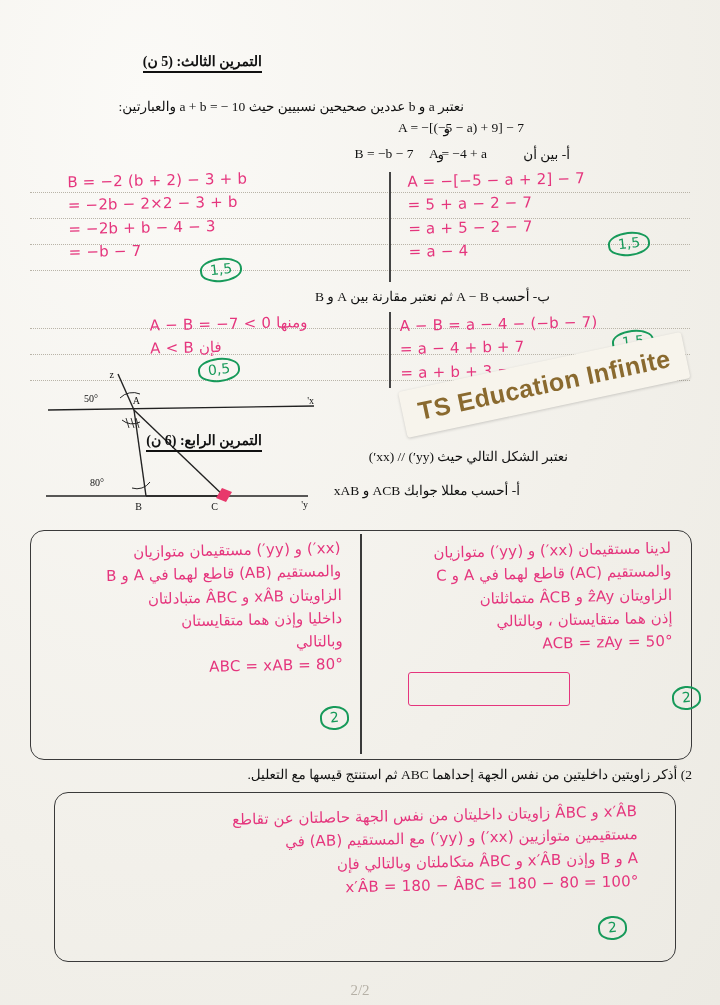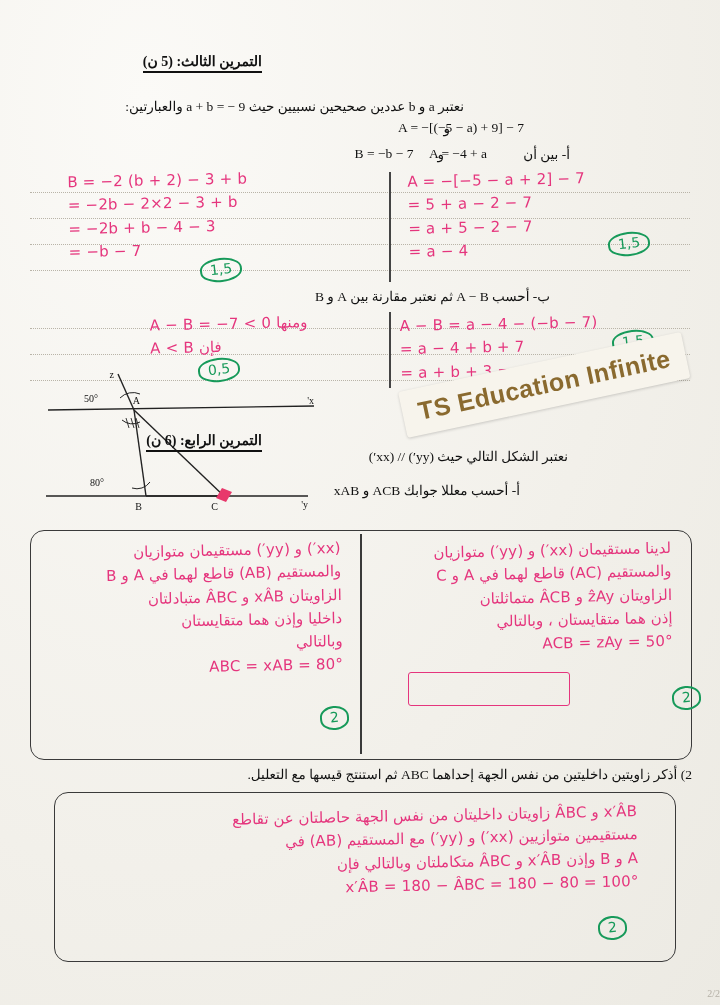--- a/index.html
+++ b/index.html
@@ -88,33 +88,33 @@
     font-weight:bold;
     font-size:25px;
     letter-spacing:.4px;
     padding:9px 16px;
     border-radius:3px;
     box-shadow:0 1px 3px rgba(0,0,0,.18);
     white-space:nowrap;
   }
   .footer{
     position:absolute;left:0;right:0;bottom:6px;
-    font-size:10px;color:#b5b0a6;
+    text-align:center;font-size:15px;color:#b5b0a6;
   }
 </style>
 </head>
 <body>
 
 <div class="page">
 
   <div class="abs rtl" style="right:458px;top:52px;">
     <span class="ex-title print">التمرين الثالث: (5 ن)</span>
   </div>
 
-  <div class="abs rtl print" style="right:256px;top:98px;width:400px;text-align:right;">نعتبر a و b عددين صحيحين نسبيين حيث 9 − = a + b والعبارتين:</div>
+  <div class="abs rtl print" style="right:256px;top:98px;width:400px;text-align:right;">نعتبر a و b عددين صحيحين نسبيين حيث 10 − = a + b والعبارتين:</div>
 
   <div class="abs rtl print" style="right:270px;top:120px;">و</div>
   <div class="abs ltr print" style="left:398px;top:120px;width:220px;text-align:left;">A = −[(−5 − a) + 9] − 7</div>
 
   <div class="abs ltr print" style="left:324px;top:146px;width:120px;text-align:center;">B = −b − 7</div>
   <div class="abs rtl print" style="right:276px;top:146px;">و</div>
   <div class="abs ltr print" style="left:429px;top:146px;width:110px;text-align:left;">A = −4 + a</div>
   <div class="abs rtl print" style="right:150px;top:146px;">أ- بين أن</div>
 
   <div class="abs" style="left:30px;top:170px;width:660px;height:118px;">

